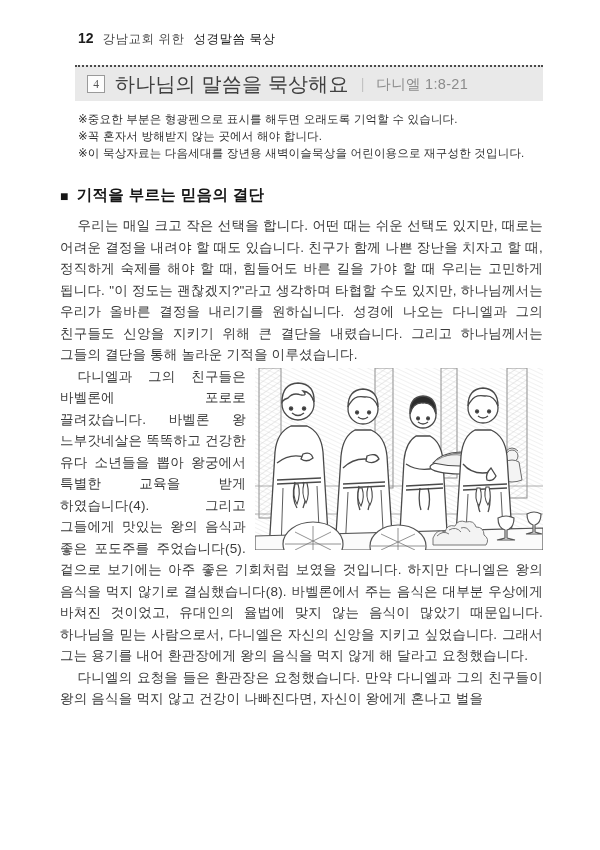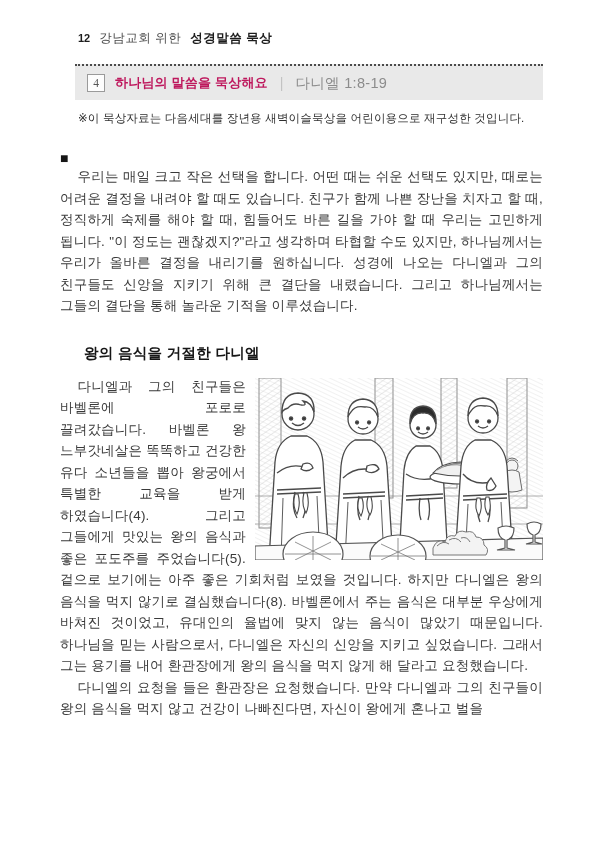--- a/index.html
+++ b/index.html
@@ -9,61 +9,61 @@
     color:#333;position:relative;overflow:hidden;
   }
   .content{padding:0 57px 0 60px;}
 
   
   .page-header{
     padding:30px 0 0 18px;
     display:flex;align-items:baseline;gap:9px;
     font-size:12.5px;color:#444;
   }
-  .page-header .pagenum{font-weight:bold;font-size:11px;color:#1d1d1d;}
+  .page-header .pagenum{font-weight:bold;font-size:14px;color:#1d1d1d;}
   .page-header .sub{color:#4a4a4a;letter-spacing:.5px;}
-  .page-header .bold{font-weight:bold;color:#1d1d1d;letter-spacing:.5px;}
+  .page-header .bold{font-weight:normal;color:#1d1d1d;letter-spacing:.5px;}
 
   
   .title-bar{
     margin:17px 0 0 15px;
     background:#e9e9e9;
     border-top:2px dotted #4a4a4a;
     height:34px;
     display:flex;align-items:center;gap:10px;
     padding:0 12px;
   }
   .num-box{
     width:16px;height:16px;flex:0 0 auto;
     border:1px solid #9a9a9a;background:#fdfdfd;
     display:flex;align-items:center;justify-content:center;
     font-size:11.5px;color:#555;font-family:"Liberation Serif","DejaVu Serif",serif;
   }
-  .title-bar .bar-title{font-weight:bold;font-size:13px;color:#be185d;letter-spacing:.2px;}
+  .title-bar .bar-title{font-weight:normal;font-size:20px;color:#404040;letter-spacing:.2px;}
   .title-bar .bar-divider{color:#c3c3c3;font-size:14px;padding:0 2px;}
   .title-bar .bar-ref{color:#8c8c8c;font-size:14.5px;letter-spacing:.3px;}
 
   
   .notes{padding:10px 0 0 18px;font-size:11.5px;line-height:17px;color:#2e2e2e;letter-spacing:.2px;}
 
   
   .section-heading{
     margin-top:23px;
     font-size:15.5px;font-weight:bold;color:#161616;
     display:flex;align-items:center;gap:8px;letter-spacing:.3px;
   }
   .section-heading .bullet{font-size:14px;}
 
   
   .body-text{
     margin:0;font-size:13.5px;line-height:21.5px;color:#3a3a3a;
     text-align:justify;text-indent:1.3em;letter-spacing:.2px;
     word-break:keep-all;overflow-wrap:break-word;
   }
-  .body-text.first{}
+  .body-text.first{margin-top:9px;}
 
   .subsection-heading{
     margin:27px 0 13px 24px;
     font-size:14.5px;font-weight:bold;color:#161616;letter-spacing:.3px;
   }
 
   
   .wrap-block{overflow:visible;}
   .illustration{
     float:right;width:288px;height:182px;margin:2px 0 6px 9px;
@@ -80,34 +80,36 @@
   <div class="page-header">
     <span class="pagenum">12</span>
     <span class="sub">강남교회 위한</span>
     <span class="bold">성경말씀 묵상</span>
   </div>
 
   <div class="title-bar">
     <span class="num-box">4</span>
     <span class="bar-title">하나님의 말씀을 묵상해요</span>
     <span class="bar-divider">|</span>
-    <span class="bar-ref">다니엘 1:8-19</span>
+    <span class="bar-ref">다니엘 1:8-21</span>
   </div>
 
   <div class="notes">
+    <div>※중요한 부분은 형광펜으로 표시를 해두면 오래도록 기억할 수 있습니다.</div>
+    <div>※꼭 혼자서 방해받지 않는 곳에서 해야 합니다.</div>
     <div>※이 묵상자료는 다음세대를 장년용 새벽이슬묵상을 어린이용으로 재구성한 것입니다.</div>
   </div>
 
   <div class="section-heading">
     <span class="bullet">■</span>
+    <span>기적을 부르는 믿음의 결단</span>
   </div>
 
   <p class="body-text first">우리는 매일 크고 작은 선택을 합니다. 어떤 때는 쉬운 선택도 있지만, 때로는 어려운 결정을 내려야 할 때도 있습니다. 친구가 함께 나쁜 장난을 치자고 할 때, 정직하게 숙제를 해야 할 때, 힘들어도 바른 길을 가야 할 때 우리는 고민하게 됩니다. "이 정도는 괜찮겠지?"라고 생각하며 타협할 수도 있지만, 하나님께서는 우리가 올바른 결정을 내리기를 원하십니다. 성경에 나오는 다니엘과 그의 친구들도 신앙을 지키기 위해 큰 결단을 내렸습니다. 그리고 하나님께서는 그들의 결단을 통해 놀라운 기적을 이루셨습니다.</p>
 
-  <div class="subsection-heading">왕의 음식을 거절한 다니엘</div>
 
   <div class="wrap-block clearfix">
 
     <div class="illustration" role="img" aria-label="네 명의 소년이 왕궁에서 음식 접시를 들고 서 있는 흑백 선화 삽화">
       <svg viewBox="0 0 288 182" xmlns="http://www.w3.org/2000/svg">
         <defs>
           <pattern id="hatch" width="5" height="5" patternTransform="rotate(55)" patternUnits="userSpaceOnUse">
             <line x1="0" y1="0" x2="0" y2="5" stroke="#c9c9c9" stroke-width="0.8"></line>
           </pattern>
           <pattern id="hatch2" width="4" height="4" patternTransform="rotate(115)" patternUnits="userSpaceOnUse">

